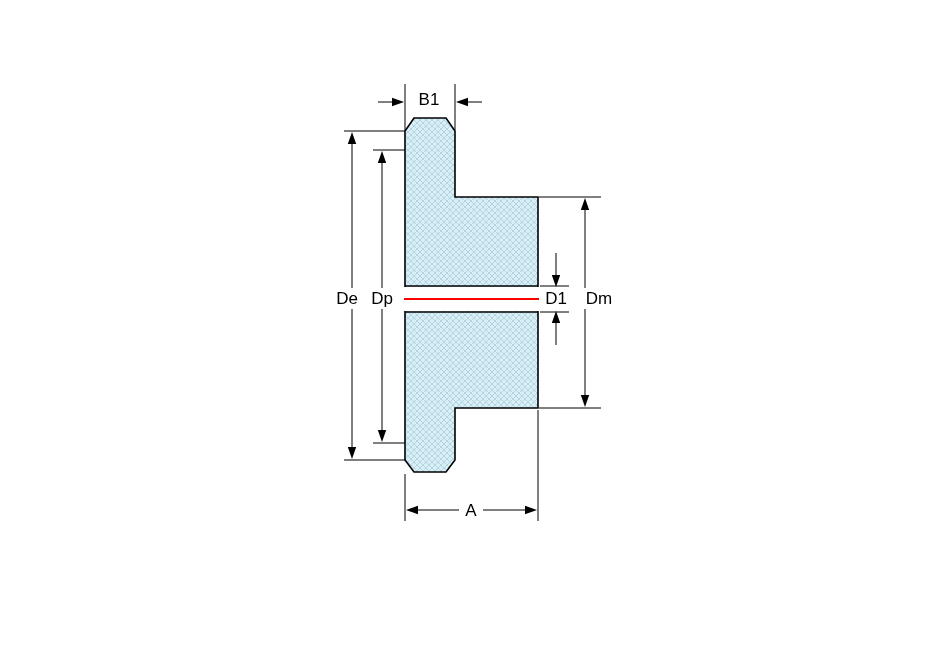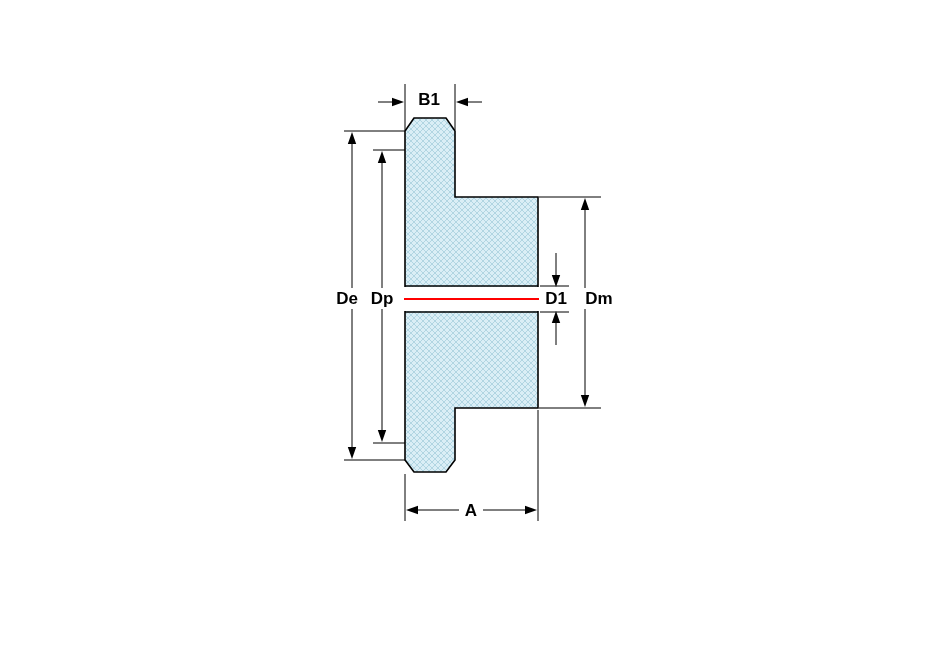--- a/index.html
+++ b/index.html
@@ -7,21 +7,20 @@
     padding: 0;
     background: var(--background, #ffffff);
     font-family: "Liberation Sans", sans-serif;
   }
   .stage {
     position: relative;
     width: 927px;
     height: 672px;
     background: var(--background, #ffffff);
     overflow: hidden;
-    font-weight: bold;
   }
   svg { display: block; }
   .hatch-bg   { fill: var(--fill, #daeef6); }
   .hatch-line { stroke: var(--hatch, #a7cedd); stroke-width: 0.8; fill: none; }
   .body-outline { fill: url(#hatch); stroke: var(--outline, #000); stroke-width: 1.6; stroke-linejoin: miter; }
   .dim    { stroke: var(--outline, #000); stroke-width: 1; fill: none; }
   .bore-line { stroke: var(--outline, #000); stroke-width: 1.3; fill: none; }
   .centerline-stroke { stroke: var(--centerline, #ff0000); stroke-width: 2; fill: none; }
   .arrowhead { fill: var(--outline, #000); stroke: none; }
   .label-mask { fill: var(--background, #ffffff); stroke: none; }

